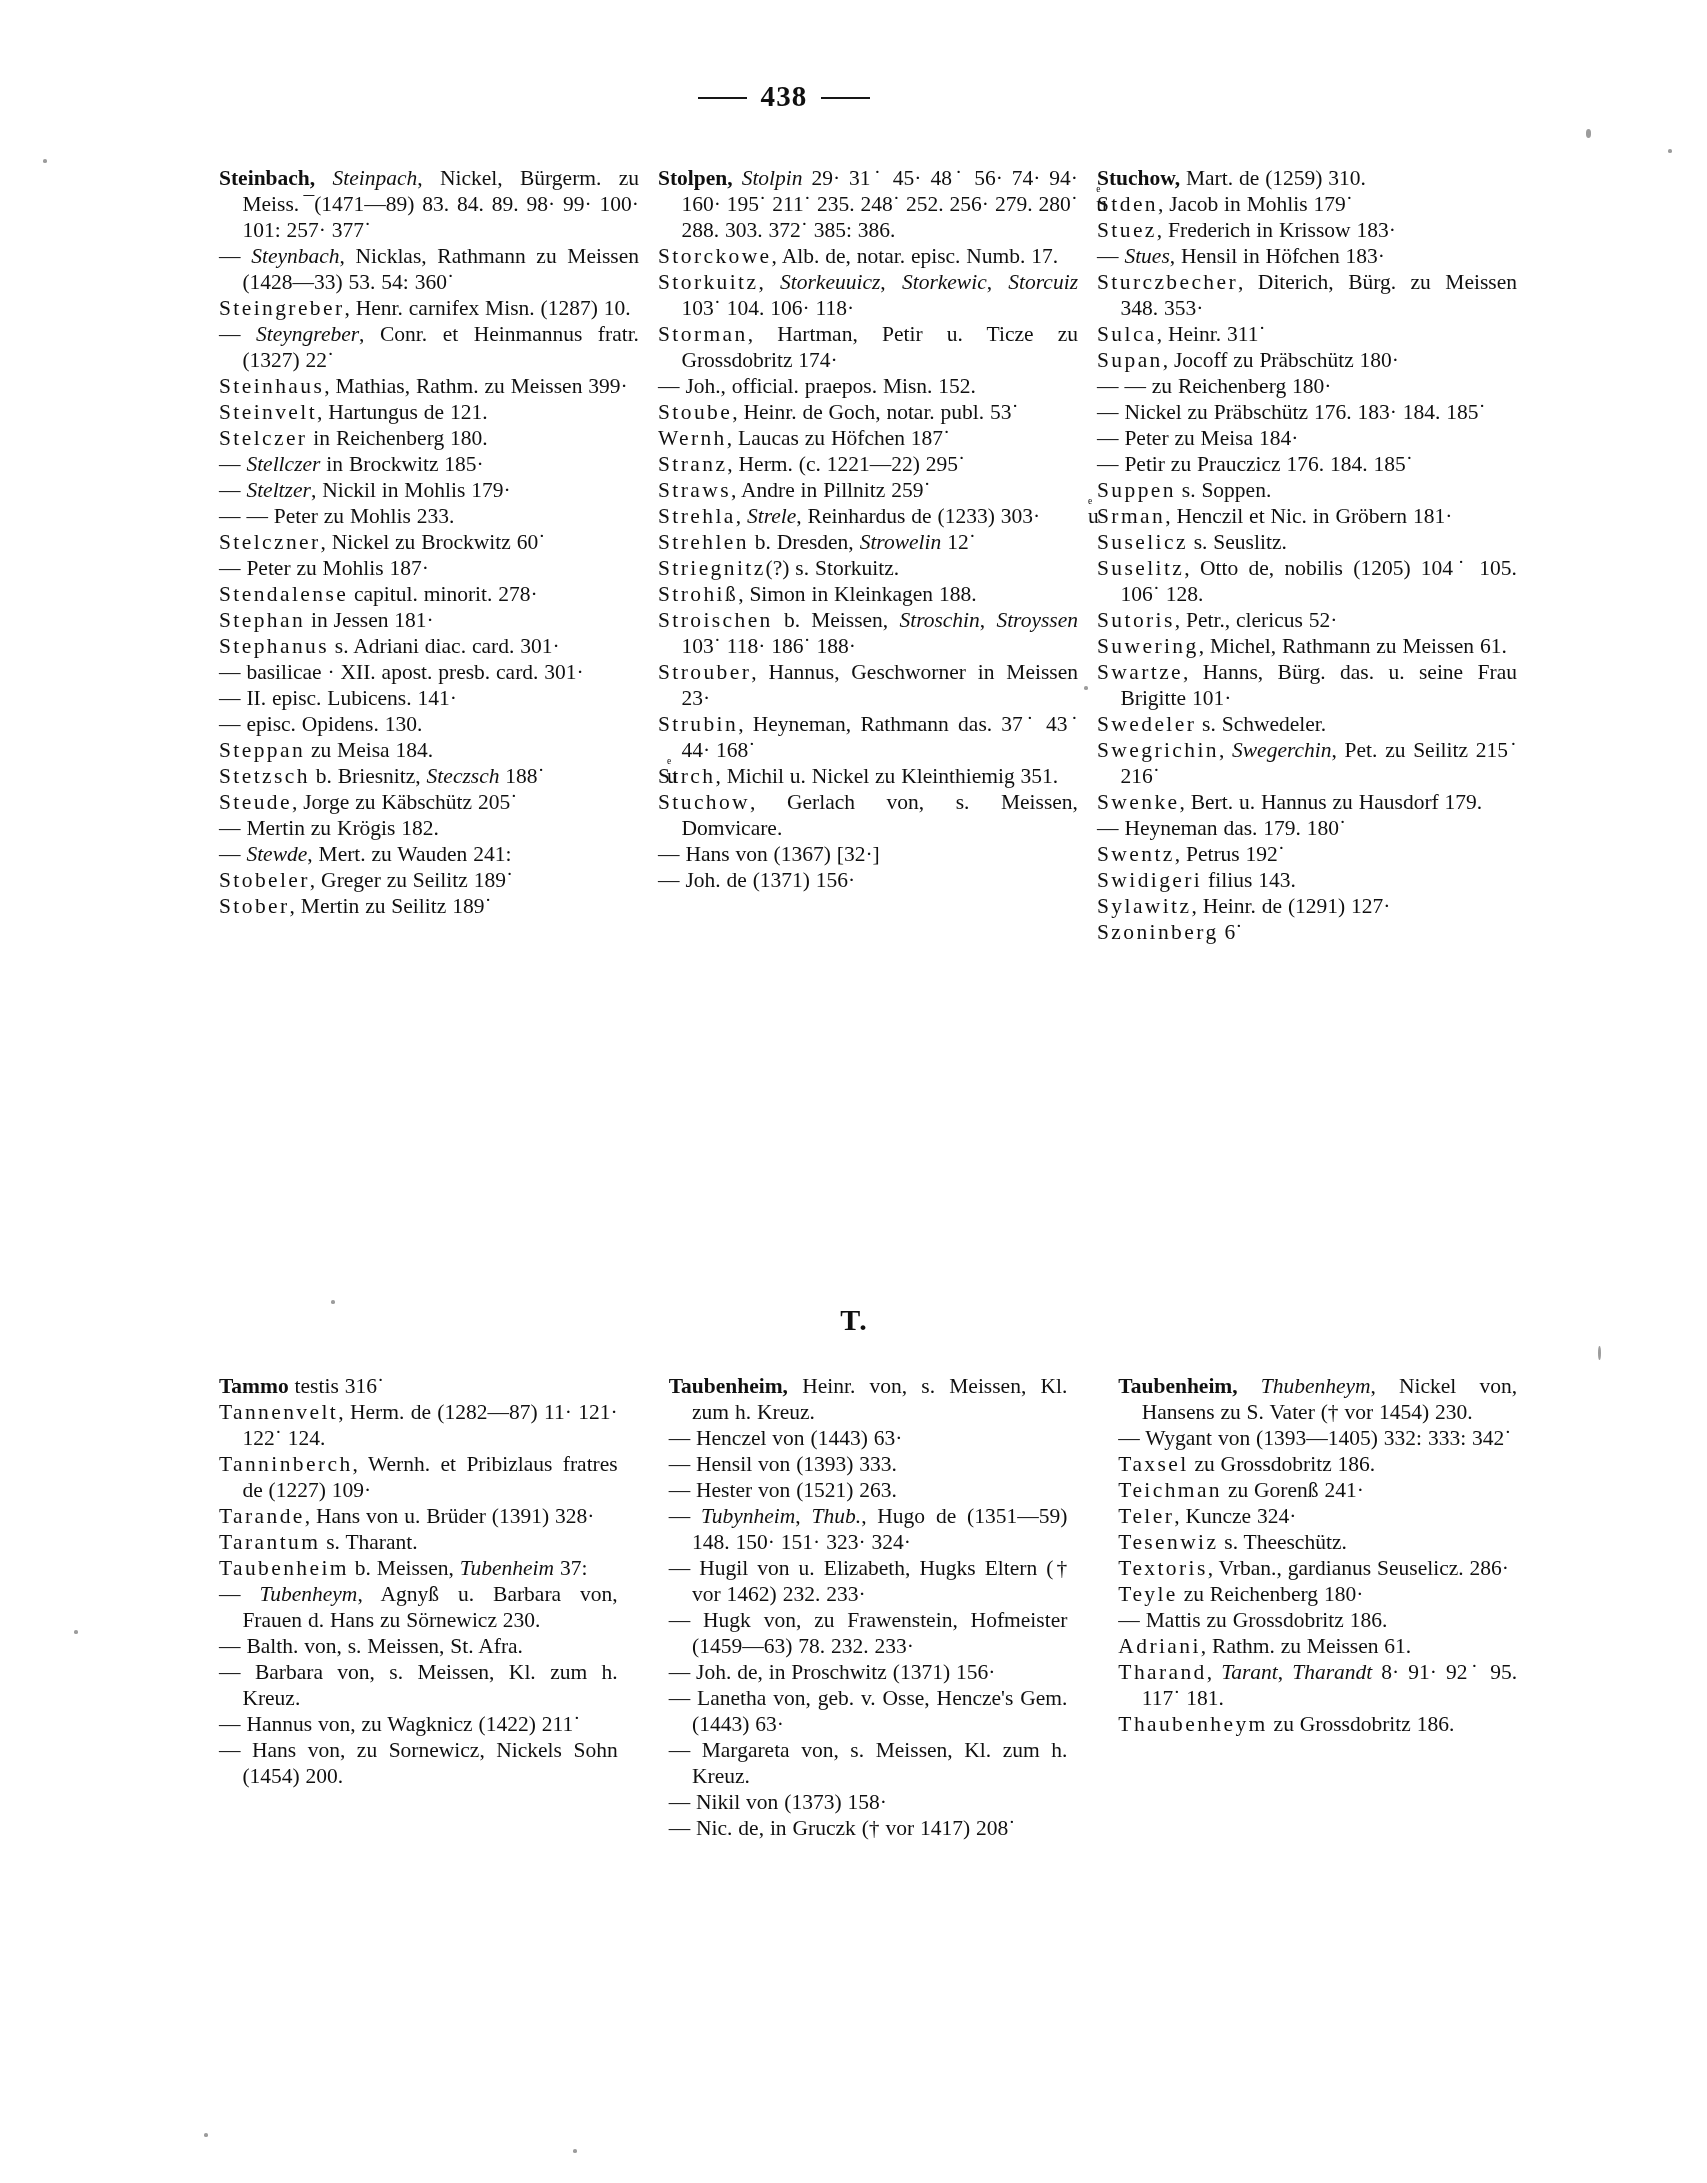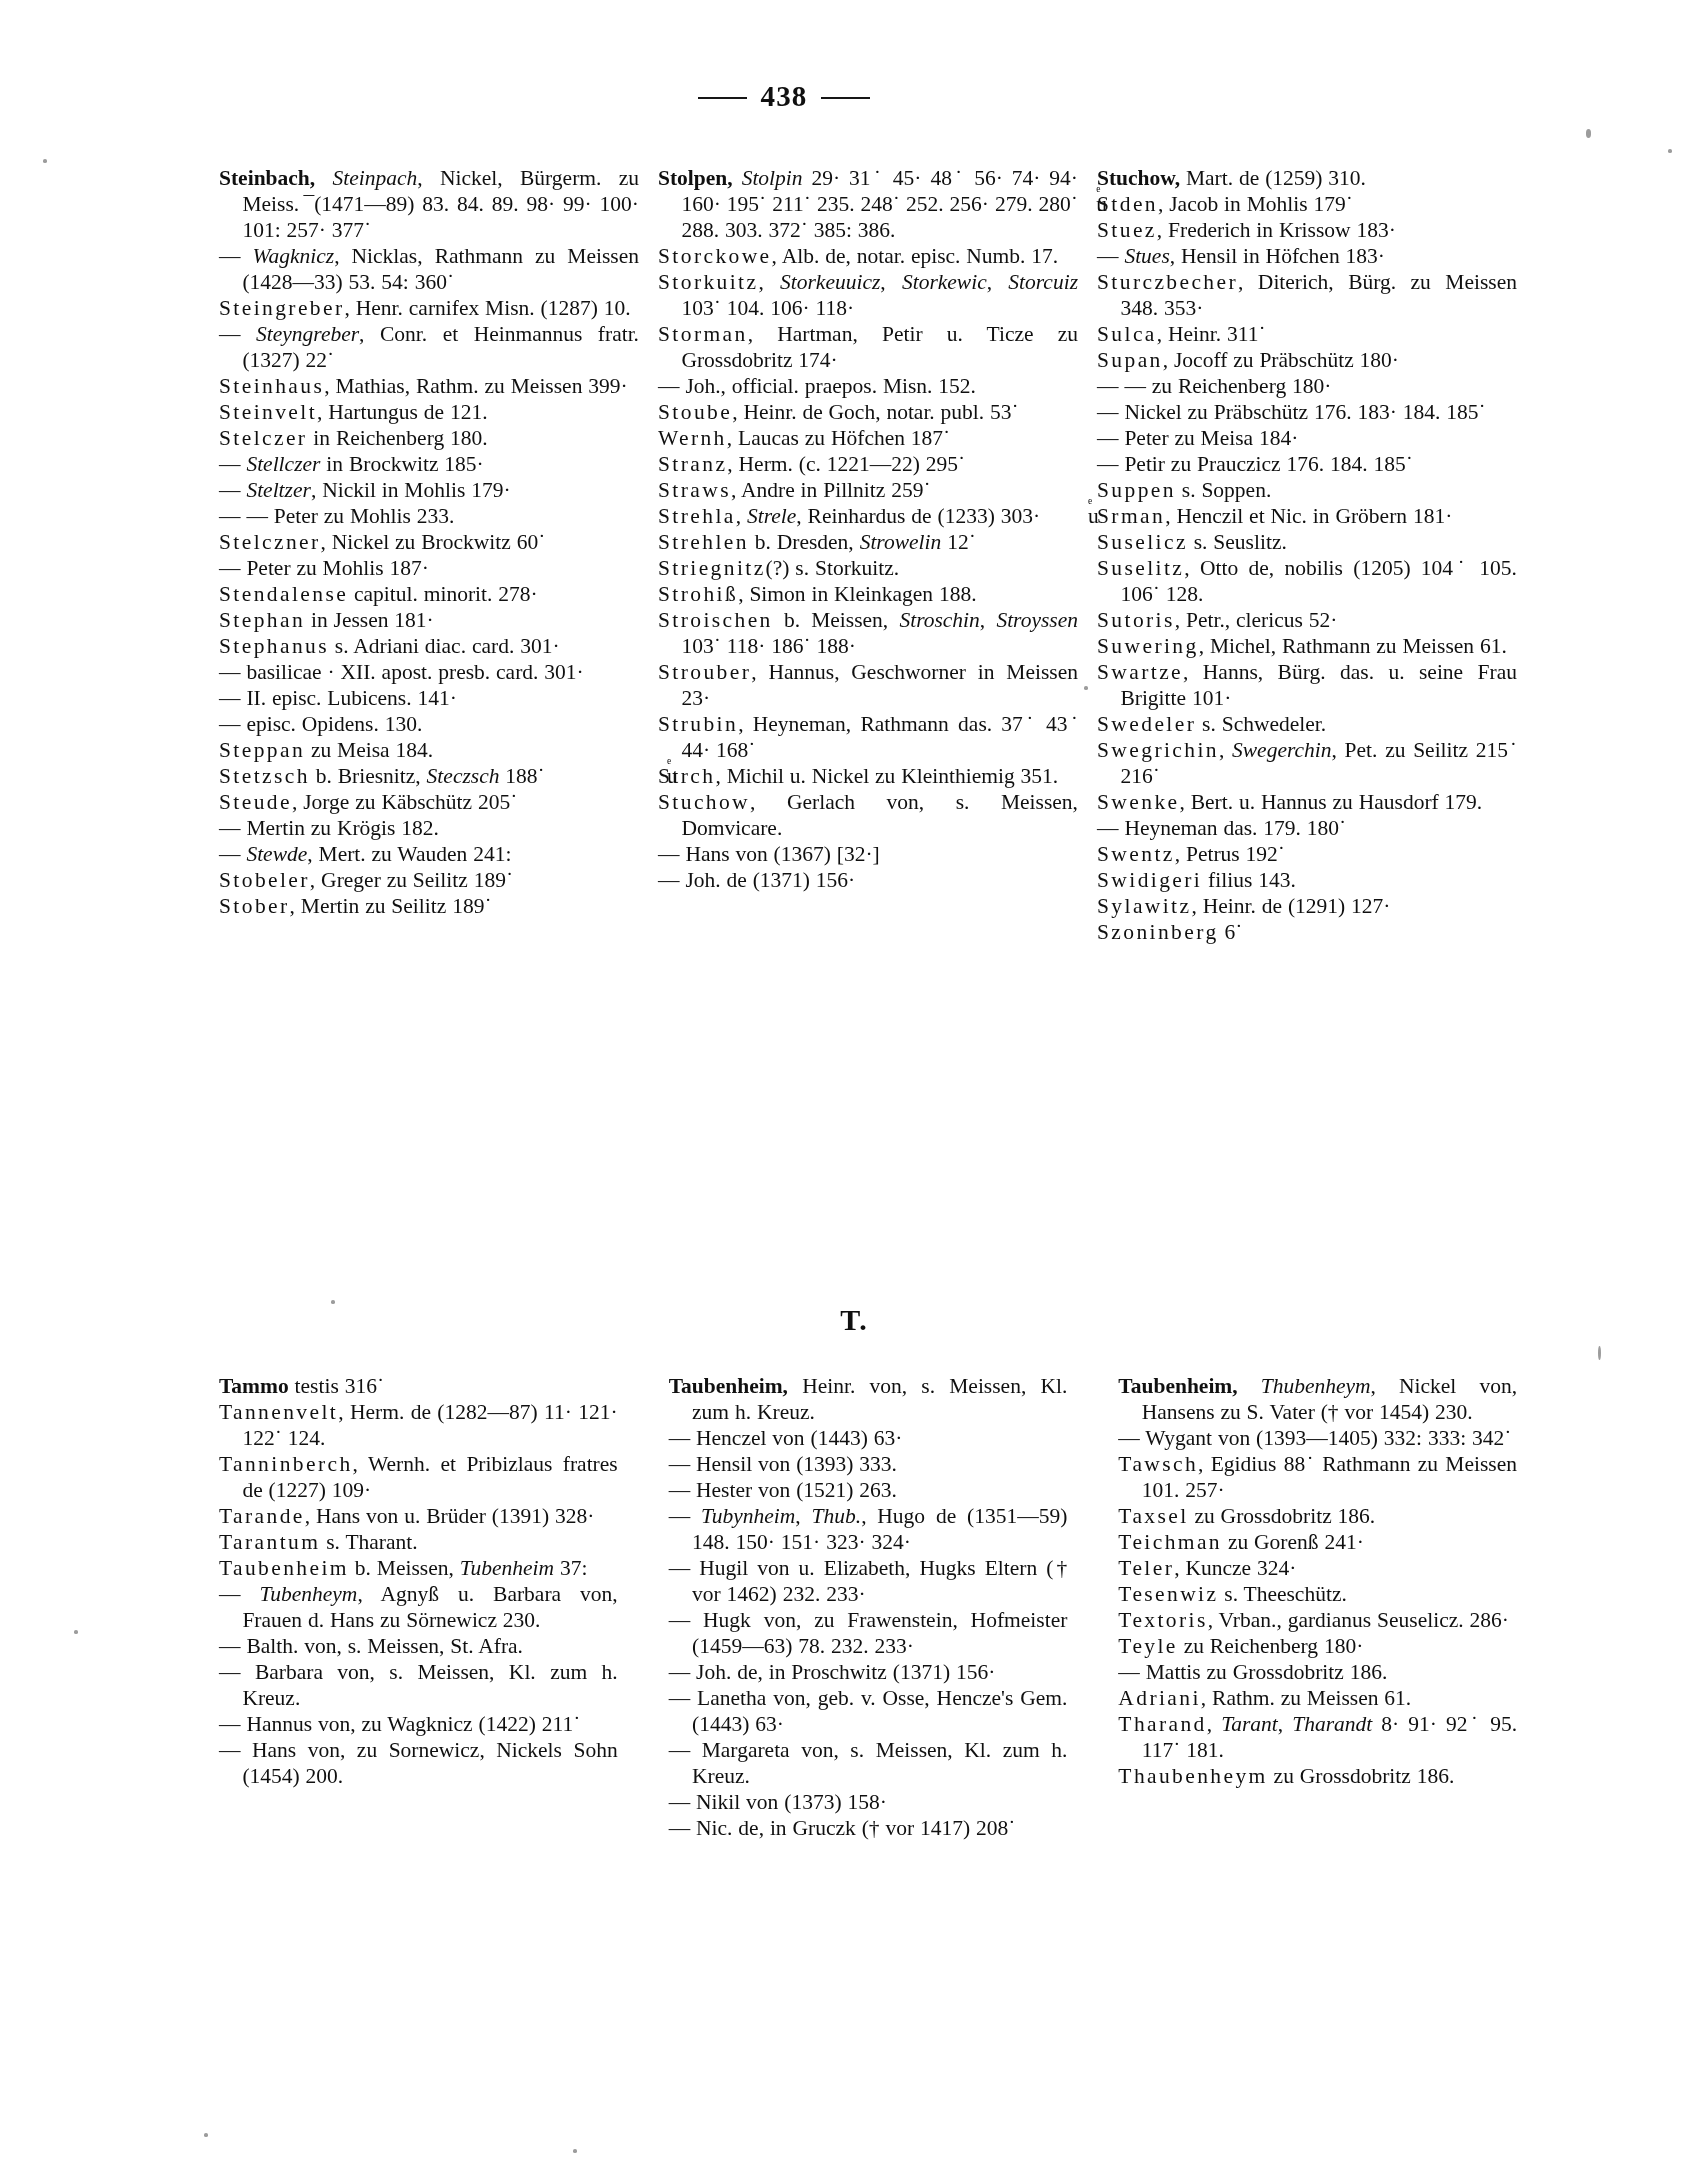--- a/index.html
+++ b/index.html
@@ -122,21 +122,21 @@
   <div class="speck" style="left:74px;top:1630px;width:3.7px;height:3.7px;"></div>
   <div class="speck" style="left:204px;top:2133px;width:3.7px;height:3.7px;"></div>
   <div class="speck" style="left:573px;top:2149px;width:3.7px;height:3.7px;"></div>
   <div class="speck" style="left:1598px;top:1346px;width:2.7px;height:14px;"></div>
   <div class="speck" style="left:1084px;top:686px;width:3.7px;height:3.7px;"></div>
 
   <div class="block" style="left:219px;top:165px;width:1298px;justify-content:space-between;">
 
     <div class="col">
       <p class="entry j"><span class="hw">Steinbach,</span> <span class="it">Steinpach</span>, Nickel, Bür­germ. zu Meiss. ¯(1471—89) 83. 84. 89. 98· 99· 100· 101: 257· 377˙</p>
-      <p class="entry j">— <span class="it">Wagknicz</span>, Nicklas, Rathmann zu Meissen (1428—33) 53. 54: 360˙</p>
+      <p class="entry j">— <span class="it">Steynbach</span>, Nicklas, Rathmann zu Meissen (1428—33) 53. 54: 360˙</p>
       <p class="entry j"><span class="sp">Steingreber</span>, Henr. carnifex Misn. (1287) 10.</p>
       <p class="entry j">— <span class="it">Steyngreber</span>, Conr. et Heinman­nus fratr. (1327) 22˙</p>
       <p class="entry j"><span class="sp">Steinhaus</span>, Mathias, Rathm. zu Meissen 399·</p>
       <p class="entry j"><span class="sp">Steinvelt</span>, Hartungus de 121.</p>
       <p class="entry j"><span class="sp">Stelczer</span> in Reichenberg 180.</p>
       <p class="entry j">— <span class="it">Stellczer</span> in Brockwitz 185·</p>
       <p class="entry j">— <span class="it">Steltzer</span>, Nickil in Mohlis 179·</p>
       <p class="entry j">— — Peter zu Mohlis 233.</p>
       <p class="entry j"><span class="sp">Stelczner</span>, Nickel zu Brockwitz 60˙</p>
       <p class="entry j">— Peter zu Mohlis 187·</p>
@@ -237,21 +237,20 @@
       <p class="entry j">— Joh. de, in Proschwitz (1371) 156·</p>
       <p class="entry j">— Lanetha von, geb. v. Osse, Hen­cze's Gem. (1443) 63·</p>
       <p class="entry j">— Margareta von, s. Meissen, Kl. zum h. Kreuz.</p>
       <p class="entry j">— Nikil von (1373) 158·</p>
       <p class="entry j">— Nic. de, in Gruczk († vor 1417) 208˙</p>
     </div>
 
     <div class="col">
       <p class="entry j"><span class="hw">Taubenheim,</span> <span class="it">Thubenheym</span>, Nickel von, Hansens zu S. Vater († vor 1454) 230.</p>
       <p class="entry j">— Wygant von (1393—1405) 332: 333: 342˙</p>
-      <p class="entry j"><span class="sp">Tawsch</span>, Egidius 88˙ Rathmann zu Meissen 101. 257·</p>
       <p class="entry j"><span class="sp">Taxsel</span> zu Grossdobritz 186.</p>
       <p class="entry j"><span class="sp">Teichman</span> zu Gorenß 241·</p>
       <p class="entry j"><span class="sp">Teler</span>, Kuncze 324·</p>
       <p class="entry j"><span class="sp">Tesenwiz</span> s. Theeschütz.</p>
       <p class="entry j"><span class="sp">Textoris</span>, Vrban., gardianus Seu­selicz. 286·</p>
       <p class="entry j"><span class="sp">Teyle</span> zu Reichenberg 180·</p>
       <p class="entry j">— Mattis zu Grossdobritz 186.</p>
       <p class="entry j"><span class="sp">Adriani</span>, Rathm. zu Meissen 61.</p>
       <p class="entry j"><span class="sp">Tharand</span>, <span class="it">Tarant</span>, <span class="it">Tharandt</span> 8· 91· 92˙ 95. 117˙ 181.</p>
       <p class="entry j"><span class="sp">Thaubenheym</span> zu Grossdobritz 186.</p>

